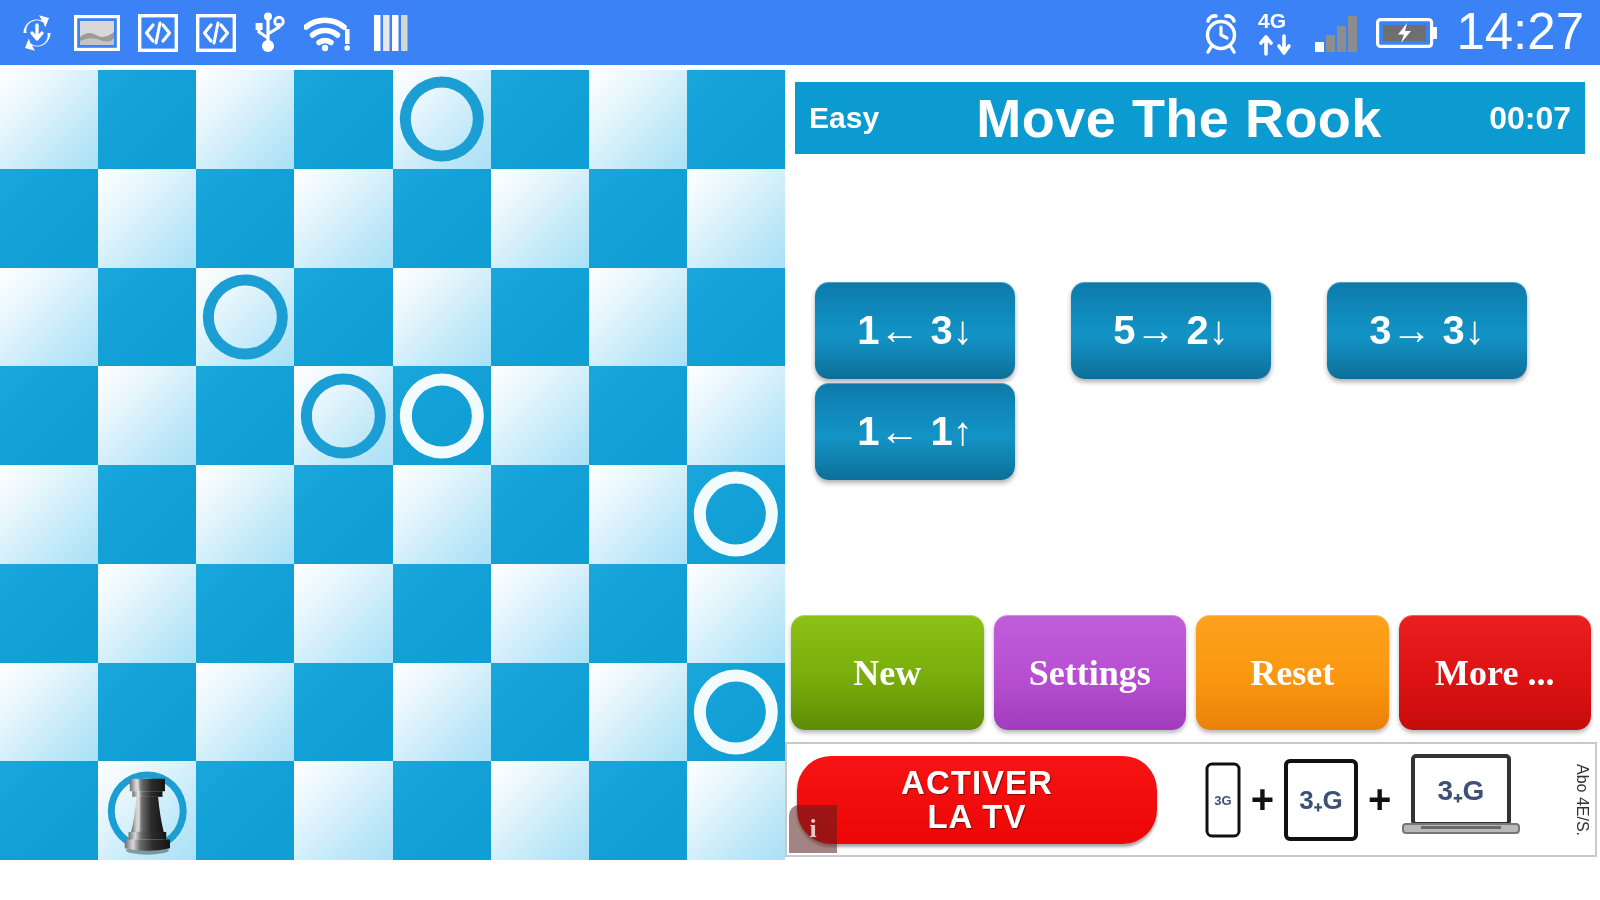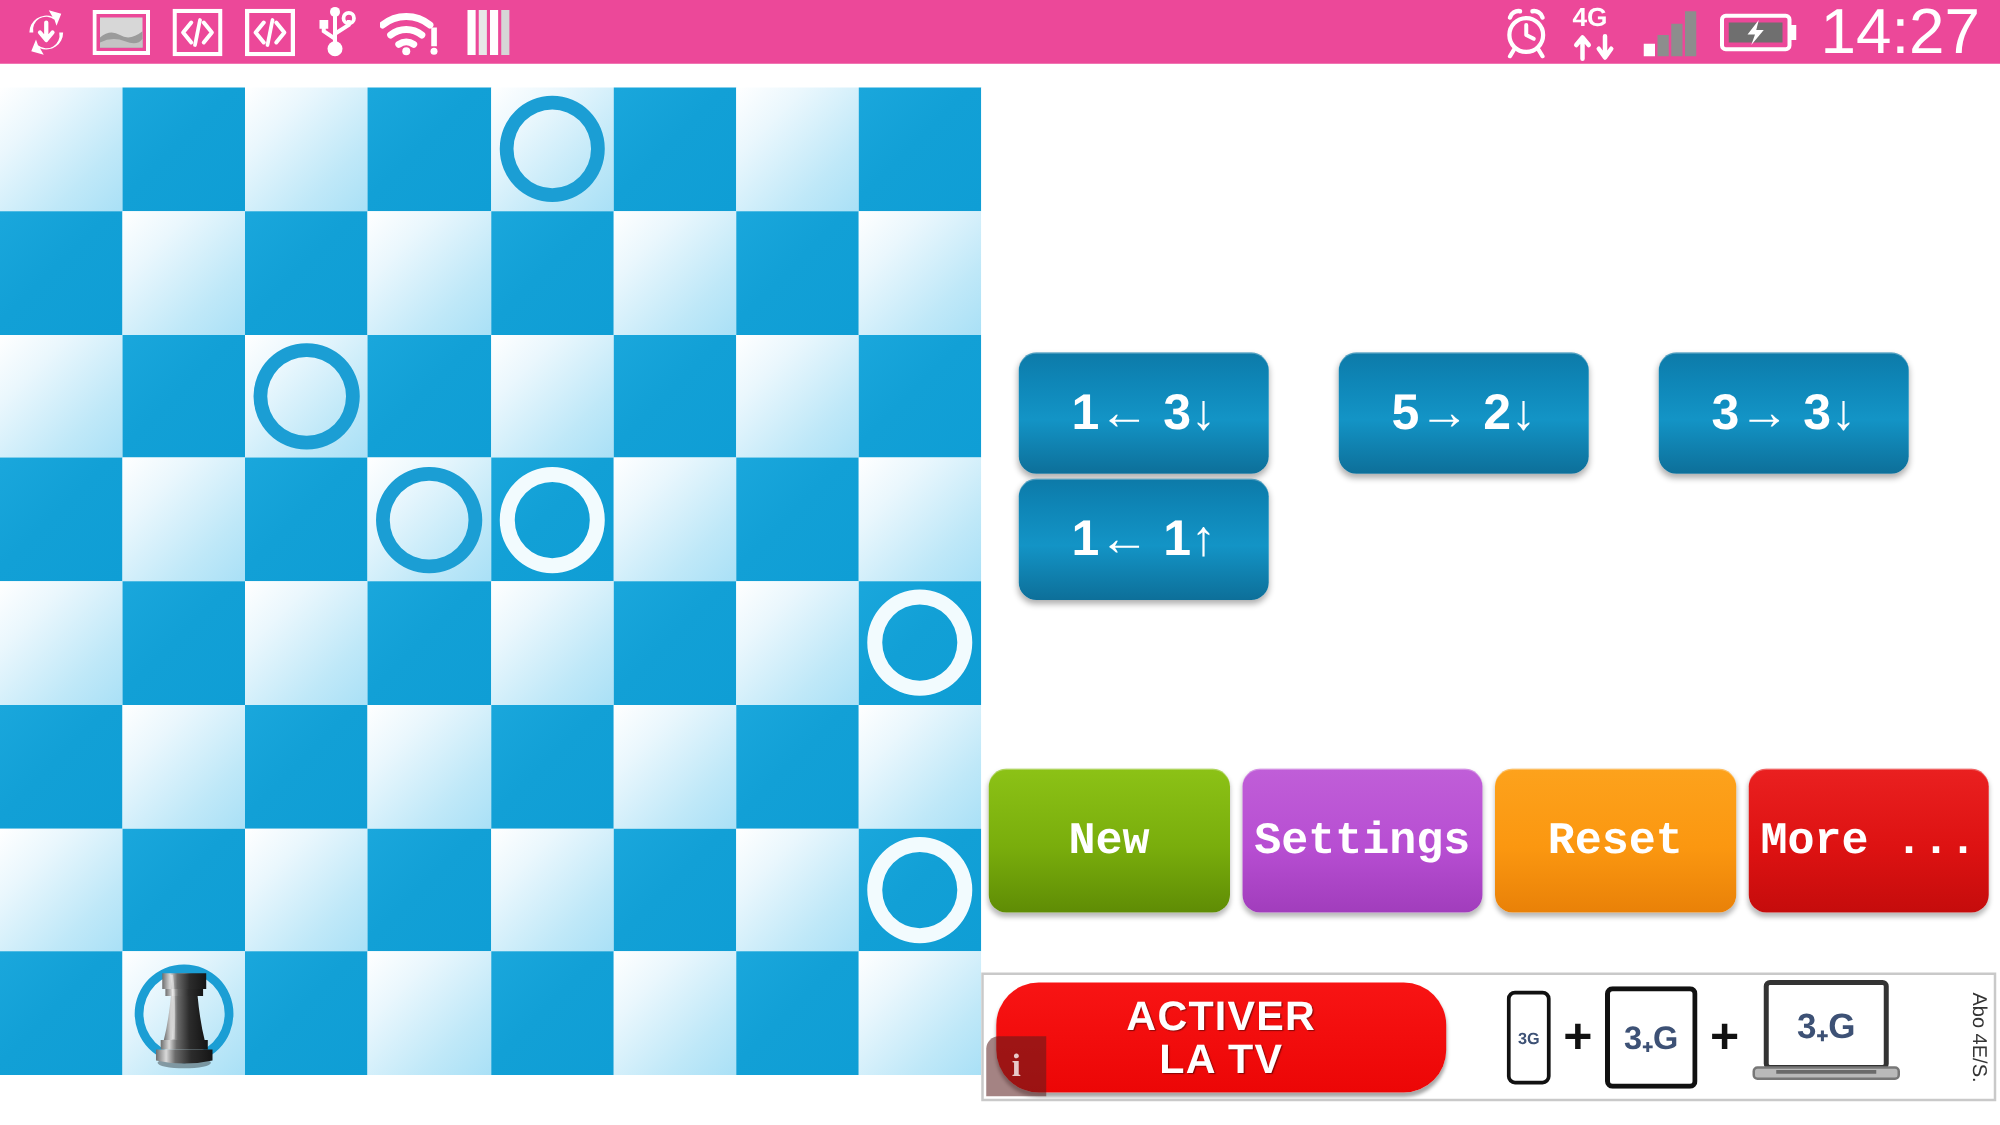--- a/index.html
+++ b/index.html
@@ -6,22 +6,22 @@
   html, body {
     width: 1600px; height: 900px;
     overflow: hidden;
     background: #ffffff;
     font-family: "Liberation Sans", sans-serif;
   }
 
   
   #statusbar {
     position: absolute; left: 0; top: 0;
-    width: 1600px; height: 51px;
-    background: #ec4899;
+    width: 1600px; height: 65px;
+    background: #3b82f6;
     display: flex; align-items: center;
   }
   #status-left {
     display: flex; align-items: center; gap: 18px;
     margin-left: 18px;
   }
   #status-right {
     display: flex; align-items: center; gap: 14px;
     margin-left: auto; margin-right: 16px;
   }
@@ -123,34 +123,34 @@
   #actions {
     position: absolute; left: 6px; top: 545px;
     width: 800px; height: 115px;
     display: flex; gap: 10px;
   }
   .actbtn {
     flex: 1;
     border-radius: 14px;
     display: flex; align-items: center; justify-content: center;
     color: #ffffff; font-size: 36px; font-weight: bold;
-    font-family: Liberation Mono, monospace;
+    font-family: Liberation Serif, serif;
     box-shadow: 0 3px 4px rgba(0,0,0,0.28), inset 0 1px 0 rgba(255,255,255,0.3);
     cursor: pointer; user-select: none;
     white-space: nowrap;
   }
   #btn-new      { background: linear-gradient(180deg,#8cc216 0%,#79ad0c 55%,#5f8c05 100%); }
   #btn-reset    { background: linear-gradient(180deg,#fda21c 0%,#fb9710 55%,#e98108 100%); }
   #btn-settings { background: linear-gradient(180deg,#c05ed8 0%,#b74ed2 55%,#a13dbc 100%); }
   #btn-more     { background: linear-gradient(180deg,#ea2020 0%,#dd1212 55%,#c50c0c 100%); }
 
   
   #ad {
-    position: absolute; left: 0px; top: 708px;
-    width: 812px; height: 103px;
+    position: absolute; left: 0px; top: 672px;
+    width: 812px; height: 115px;
     background: #ffffff;
     border: 2px solid #c9c9c9;
     display: flex; align-items: center;
     overflow: hidden;
   }
   #ad-logo {
     width: 360px; height: 88px; margin-left: 10px;
     background: linear-gradient(180deg,#f81414 0%,#ec0606 100%);
     border-radius: 34px;
     box-shadow: 0 3px 3px rgba(0,0,0,0.35);
@@ -378,20 +378,25 @@
     <div class="cell dark"></div>
     <div class="cell light"></div>
     <div class="cell dark"></div>
     <div class="cell light"></div>
     <div class="cell dark"></div>
     <div class="cell light"></div>
   </div>
 
 <div id="panel">
 
+  <div id="titlebar">
+    <div id="difficulty">Easy</div>
+    <div id="game-title">Move The Rook</div>
+    <div id="timer">00:07</div>
+  </div>
 
   <div id="moves">
     <div class="movebtn">
         <span class="mv">1← 3↓</span>
       </div>
     <div class="movebtn">
         <span class="mv">5→ 2↓</span>
       </div>
     <div class="movebtn">
         <span class="mv">3→ 3↓</span>

